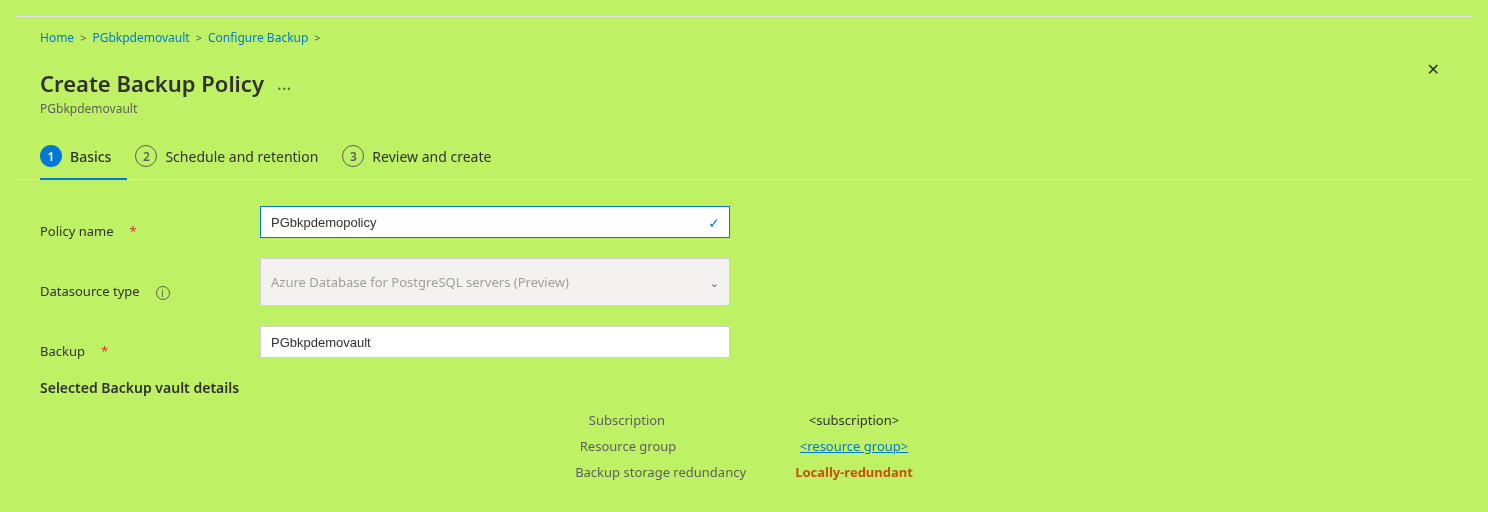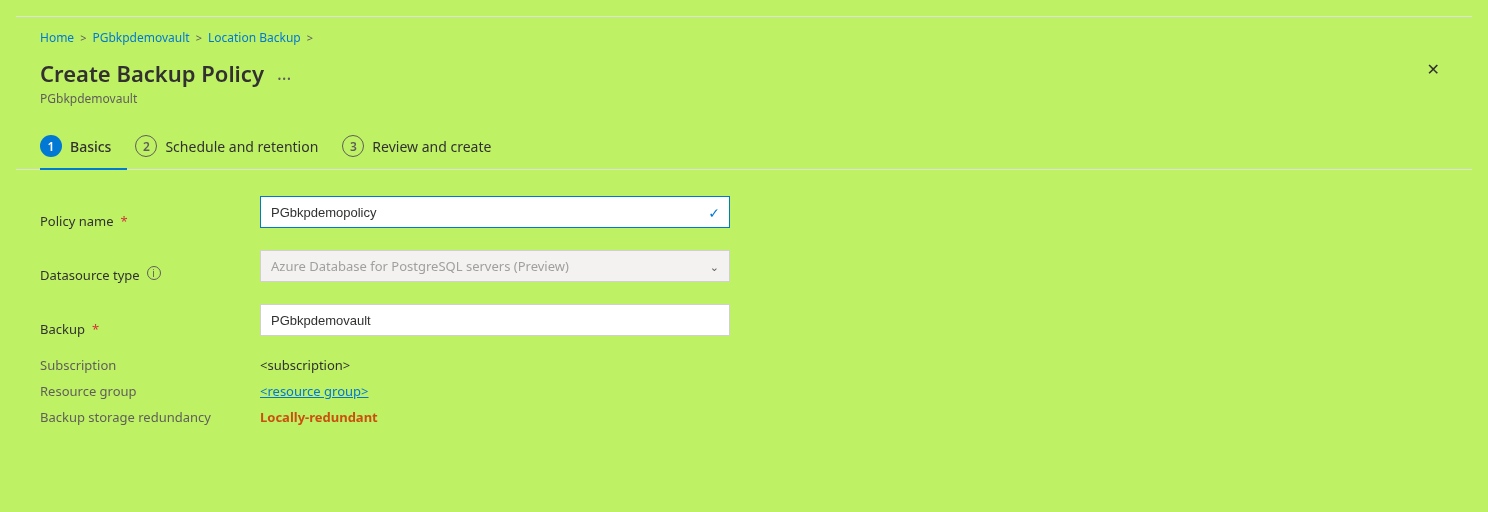--- a/index.html
+++ b/index.html
@@ -48,20 +48,21 @@
       padding: 8px 24px 4px 24px;
     }
     .page-title-area {}
     .page-title {
       font-size: 22px;
       font-weight: 600;
       color: #323130;
       display: flex;
       align-items: center;
       gap: 13px;
+      margin-top: 10px;
     }
     .page-title-ellipsis {
       font-size: 18px;
       color: #605e5c;
       font-weight: 400;
       cursor: pointer;
     }
     .page-subtitle {
       font-size: 12px;
       color: #605e5c;
@@ -142,22 +143,22 @@
     .form-row {
       display: flex;
       align-items: center;
       margin-bottom: 18px;
     }
     .form-label {
       width: 220px;
       font-size: 13px;
       color: #323130;
       display: flex;
-      align-items: flex-start;
-      gap: 7px;
+      align-items: flex-end;
+      gap: 16px;
       flex-shrink: 0;
       margin-top: 18px;
     }
     .required-star {
       color: #d13438;
     }
     .info-icon {
       width: 14px;
       height: 14px;
       border-radius: 50%;
@@ -179,21 +180,21 @@
       height: 32px;
       padding: 0 10px;
       border: 1px solid #d2d0ce;
       font-size: 13px;
       color: #323130;
       outline: none;
       background: #fff;
     }
     .select-disabled {
       width: 100%;
-      height: 32px;
+      height: 48px;
       padding: 0 10px;
       border: 1px solid #d2d0ce;
       font-size: 13px;
       color: #a19f9d;
       background: #f3f2f1;
       display: flex;
       align-items: center;
       justify-content: space-between;
       cursor: not-allowed;
     }
@@ -229,20 +230,21 @@
       font-size: 14px;
       font-weight: 600;
       color: #323130;
       margin-bottom: 14px;
       margin-top: 8px;
     }
     .detail-row {
       display: flex;
       align-items: flex-start;
       margin-bottom: 8px;
+      justify-content: center;
     }
     .detail-label {
       width: 220px;
       font-size: 13px;
       color: #605e5c;
       flex-shrink: 0;
     }
     .detail-value {
       font-size: 13px;
       color: #323130;
@@ -261,21 +263,21 @@
 <body>
 
 <div class="page-wrapper">
   <div class="top-border"></div>
 
   <nav class="breadcrumb">
     <a href="#">Home</a>
     <span class="breadcrumb-sep">&gt;</span>
     <a href="#">PGbkpdemovault</a>
     <span class="breadcrumb-sep">&gt;</span>
-    <a href="#">Location Backup</a>
+    <a href="#">Configure Backup</a>
     <span class="breadcrumb-sep">&gt;</span>
   </nav>
 
   <div class="page-header">
     <div class="page-title-area">
       <div class="page-title">
         <span>Create Backup Policy</span>
         <span class="page-title-ellipsis">...</span>
       </div>
       <div class="page-subtitle">PGbkpdemovault</div>
@@ -333,20 +335,21 @@
       <div class="form-label">
         <span>Backup</span>
         <span class="required-star"> *</span>
       </div>
       <div class="form-control-wrapper">
         <input type="text" class="text-input-readonly" readonly="" value="PGbkpdemovault" style="">
       </div>
     </div>
 
     <div style="margin-top: 16px;">
+      <div class="section-title">Selected Backup vault details</div>
 
       <div class="detail-row">
         <div class="detail-label">Subscription</div>
         <div class="detail-value">&lt;subscription&gt;</div>
       </div>
 
       <div class="detail-row">
         <div class="detail-label">Resource group</div>
         <div class="detail-value link-style">&lt;resource group&gt;</div>
       </div>

